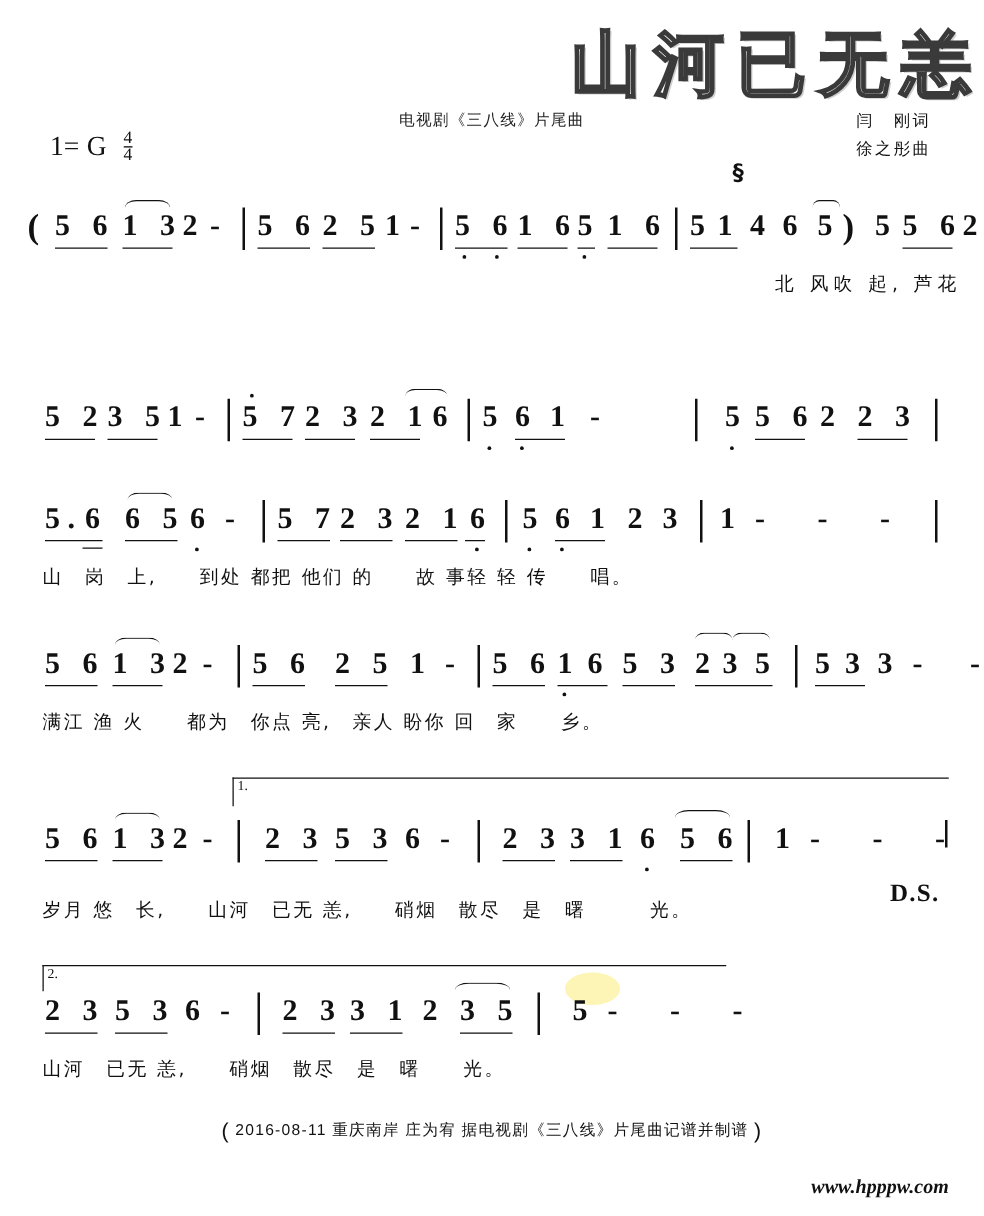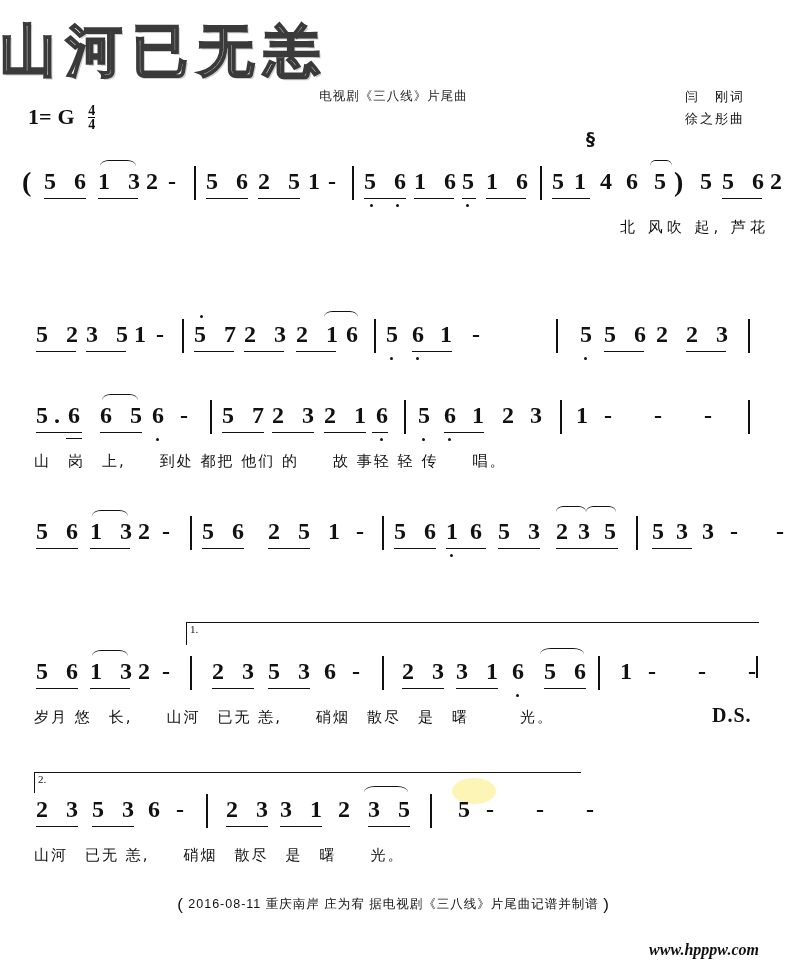--- a/index.html
+++ b/index.html
@@ -9,21 +9,21 @@
     font-family:"Liberation Sans", sans-serif;
     color:#111;
     position:relative;
     overflow:hidden;
   }
   .sheet{position:relative;width:787px;height:973px;}
 
   
   .title{
     position:absolute;left:0;right:0;top:14px;
-    text-align:left;
+    text-align:right;
     font-family:Liberation Mono, monospace;
     font-size:56px;
     font-weight:bold;
     letter-spacing:10px;
     color:#ffffff;
     -webkit-text-stroke:2px #3a3a3a;
     text-shadow:2px 2px 0 #cfcfcf;
   }
   .subtitle{
     position:absolute;left:0;right:0;top:88px;
@@ -34,22 +34,22 @@
   }
   .credit{
     position:absolute;right:42px;top:86px;
     font-size:13px;line-height:22px;text-align:right;
     letter-spacing:2px;
   }
   .credit div{white-space:nowrap;}
 
   
   .keysig{
-    position:absolute;left:28px;top:104px;
-    font-size:22px;font-weight:bold;
+    position:absolute;left:40px;top:104px;
+    font-size:22px;font-weight:normal;
     font-family:"Liberation Serif", serif;
   }
   .keysig .frac{
     display:inline-block;vertical-align:middle;
     font-size:14px;line-height:12px;text-align:center;
     margin-left:8px;position:relative;top:-1px;
   }
   .keysig .frac .num{display:block;}
   .keysig .frac .den{display:block;border-top:1.6px solid #000;padding-top:1px;}
 
@@ -296,20 +296,23 @@
       <div class="slur" style="left:586px;top:-6px;width:30px;"></div>
       <div class="bar" style="left:636px;top:4px;height:34px;"></div>
 
       <span class="n" style="left:652px;top:6px;">5</span>
       <span class="n" style="left:676px;top:6px;">3</span>
       <div class="beam" style="left:652px;top:36px;width:40px;"></div>
       <span class="n" style="left:702px;top:6px;">3</span>
       <span class="n" style="left:730px;top:6px;letter-spacing:16px;">- -</span>
       <div class="bar" style="left:756px;top:4px;height:0;"></div>
     </div>
+    <div class="lyr">
+      <span class="l" style="left:34px;top:2px;letter-spacing:2px;">满江 渔 火　　都为　你点 亮,　亲人 盼你 回　家　　乡。</span>
+    </div>
   </div>
 
   <div class="volta" style="left:186px;top:622px;width:572px;height:22px;">
     <span class="lbl">1.</span>
   </div>
   <div class="row" style="top:652px;">
     <div class="notes">
       <span class="n" style="left:36px;top:6px;letter-spacing:6px;">5 6</span>
       <div class="beam" style="left:36px;top:36px;width:42px;"></div>
       <span class="n" style="left:90px;top:6px;letter-spacing:6px;">1 3</span>
@@ -336,21 +339,21 @@
       <span class="n" style="left:544px;top:6px;letter-spacing:6px;">5 6</span>
       <div class="beam" style="left:544px;top:36px;width:42px;"></div>
       <div class="slur" style="left:540px;top:-4px;width:44px;"></div>
       <div class="bar" style="left:598px;top:4px;height:34px;"></div>
 
       <span class="n" style="left:620px;top:6px;">1</span>
       <span class="n" style="left:648px;top:6px;letter-spacing:18px;">- - -</span>
       <div class="bar" style="left:756px;top:4px;height:22px;"></div>
     </div>
     <div class="lyr">
-      <span class="l" style="left:34px;top:2px;letter-spacing:2px;">岁月 悠　长,　　山河　已无 恙,　　硝烟　散尽　是　曙　　　光。</span>
+      <span class="l" style="left:34px;top:13px;letter-spacing:2px;">岁月 悠　长,　　山河　已无 恙,　　硝烟　散尽　是　曙　　　光。</span>
       <span class="dsal" style="left:712px;top:-2px;">D.S.</span>
     </div>
   </div>
 
   <div class="volta" style="left:34px;top:772px;width:546px;height:20px;">
     <span class="lbl">2.</span>
   </div>
   <div class="highlight" style="left:452px;top:778px;width:44px;height:26px;border-radius:50%;"></div>
   <div class="row" style="top:790px;">
     <div class="notes">

